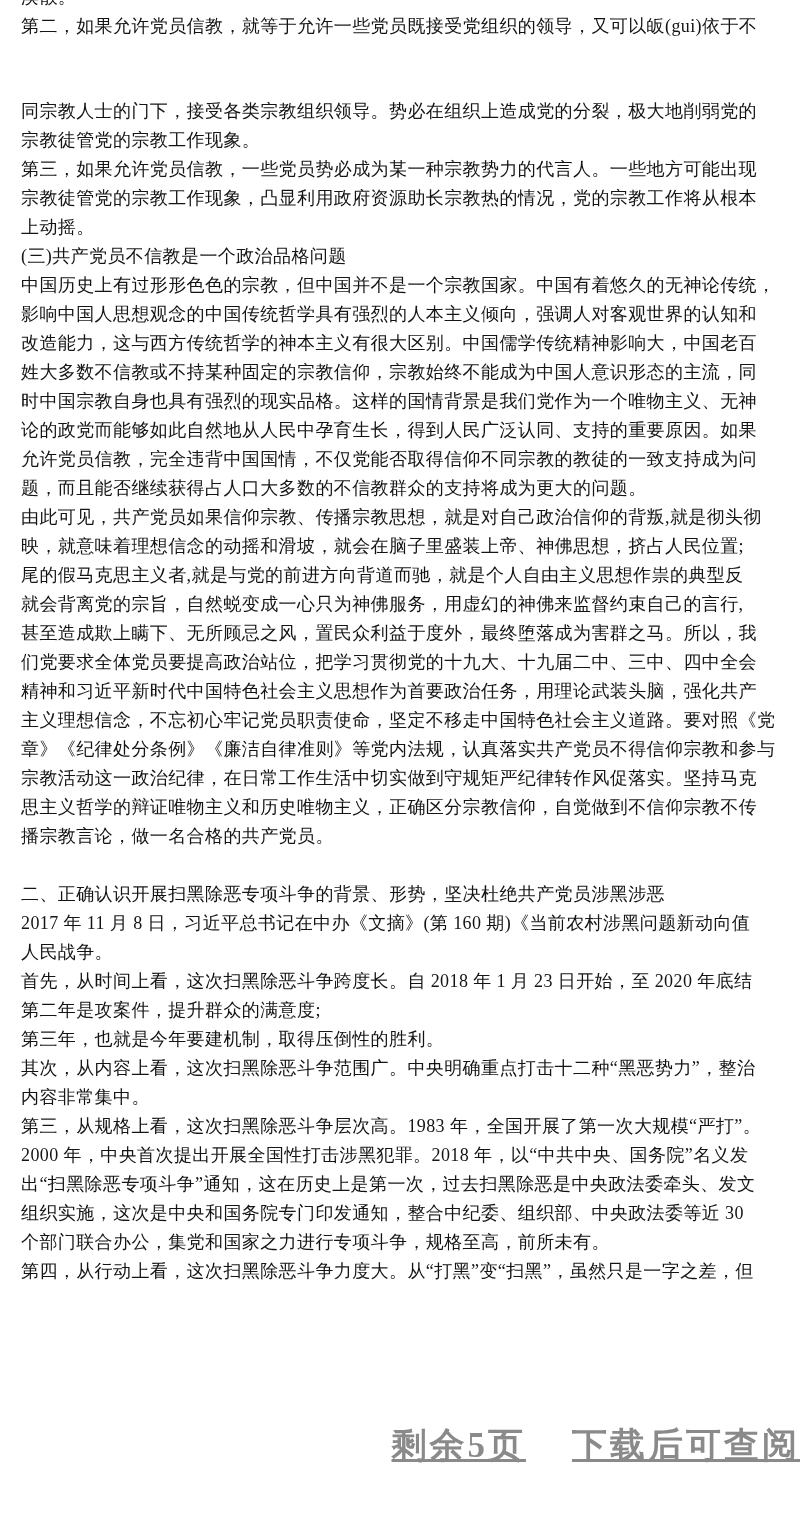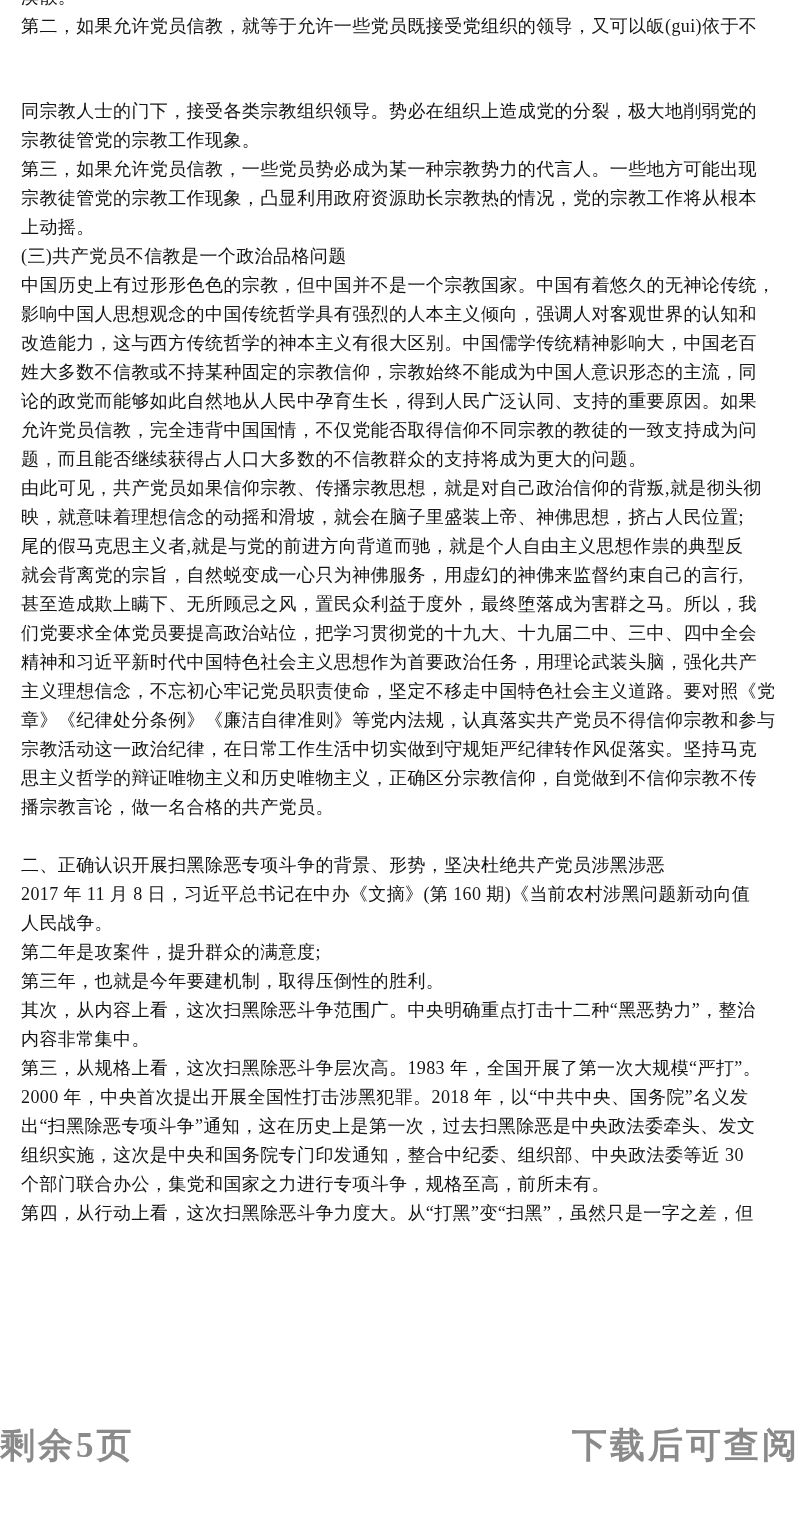--- a/index.html
+++ b/index.html
@@ -30,65 +30,68 @@
   .doc-line.partial {
     margin-top: -17px; 
   }
   .doc-spacer { width: 100%; }
   .footer {
     position: absolute;
     left: 0;
     right: 0;
     top: 1422px;
     display: flex;
-    justify-content: space-between;
+    justify-content: flex-end;
     align-items: center;
     gap: 46px;
     font-size: 35px;
     font-weight: bold;
     letter-spacing: 3px;
+    text-decoration: underline;
   }
 </style>
 </head>
 <body>
 
 <div class="page">
   <div class="doc-body">
       <div class="doc-line partial">涣散。</div>
       <div class="doc-line">第二，如果允许党员信教，就等于允许一些党员既接受党组织的领导，又可以皈(gui)依于不</div>
       <div class="doc-spacer" style="height: 56px;"></div>
       <div class="doc-line">同宗教人士的门下，接受各类宗教组织领导。势必在组织上造成党的分裂，极大地削弱党的</div>
       <div class="doc-line">宗教徒管党的宗教工作现象。</div>
       <div class="doc-line">第三，如果允许党员信教，一些党员势必成为某一种宗教势力的代言人。一些地方可能出现</div>
       <div class="doc-line">宗教徒管党的宗教工作现象，凸显利用政府资源助长宗教热的情况，党的宗教工作将从根本</div>
       <div class="doc-line">上动摇。</div>
       <div class="doc-line">(三)共产党员不信教是一个政治品格问题</div>
       <div class="doc-line">中国历史上有过形形色色的宗教，但中国并不是一个宗教国家。中国有着悠久的无神论传统，</div>
       <div class="doc-line">影响中国人思想观念的中国传统哲学具有强烈的人本主义倾向，强调人对客观世界的认知和</div>
       <div class="doc-line">改造能力，这与西方传统哲学的神本主义有很大区别。中国儒学传统精神影响大，中国老百</div>
       <div class="doc-line">姓大多数不信教或不持某种固定的宗教信仰，宗教始终不能成为中国人意识形态的主流，同</div>
+      <div class="doc-line">时中国宗教自身也具有强烈的现实品格。这样的国情背景是我们党作为一个唯物主义、无神</div>
       <div class="doc-line">论的政党而能够如此自然地从人民中孕育生长，得到人民广泛认同、支持的重要原因。如果</div>
       <div class="doc-line">允许党员信教，完全违背中国国情，不仅党能否取得信仰不同宗教的教徒的一致支持成为问</div>
       <div class="doc-line">题，而且能否继续获得占人口大多数的不信教群众的支持将成为更大的问题。</div>
       <div class="doc-line">由此可见，共产党员如果信仰宗教、传播宗教思想，就是对自己政治信仰的背叛,就是彻头彻</div>
       <div class="doc-line">映，就意味着理想信念的动摇和滑坡，就会在脑子里盛装上帝、神佛思想，挤占人民位置;</div>
       <div class="doc-line">尾的假马克思主义者,就是与党的前进方向背道而驰，就是个人自由主义思想作祟的典型反</div>
       <div class="doc-line">就会背离党的宗旨，自然蜕变成一心只为神佛服务，用虚幻的神佛来监督约束自己的言行,</div>
       <div class="doc-line">甚至造成欺上瞒下、无所顾忌之风，置民众利益于度外，最终堕落成为害群之马。所以，我</div>
       <div class="doc-line">们党要求全体党员要提高政治站位，把学习贯彻党的十九大、十九届二中、三中、四中全会</div>
       <div class="doc-line">精神和习近平新时代中国特色社会主义思想作为首要政治任务，用理论武装头脑，强化共产</div>
       <div class="doc-line">主义理想信念，不忘初心牢记党员职责使命，坚定不移走中国特色社会主义道路。要对照《党</div>
       <div class="doc-line">章》《纪律处分条例》《廉洁自律准则》等党内法规，认真落实共产党员不得信仰宗教和参与</div>
       <div class="doc-line">宗教活动这一政治纪律，在日常工作生活中切实做到守规矩严纪律转作风促落实。坚持马克</div>
       <div class="doc-line">思主义哲学的辩证唯物主义和历史唯物主义，正确区分宗教信仰，自觉做到不信仰宗教不传</div>
       <div class="doc-line">播宗教言论，做一名合格的共产党员。</div>
       <div class="doc-spacer" style="height: 29px;"></div>
       <div class="doc-line">二、正确认识开展扫黑除恶专项斗争的背景、形势，坚决杜绝共产党员涉黑涉恶</div>
       <div class="doc-line">2017 年 11 月 8 日，习近平总书记在中办《文摘》(第 160 期)《当前农村涉黑问题新动向值</div>
       <div class="doc-line">人民战争。</div>
+      <div class="doc-line">首先，从时间上看，这次扫黑除恶斗争跨度长。自 2018 年 1 月 23 日开始，至 2020 年底结</div>
       <div class="doc-line">第二年是攻案件，提升群众的满意度;</div>
       <div class="doc-line">第三年，也就是今年要建机制，取得压倒性的胜利。</div>
       <div class="doc-line">其次，从内容上看，这次扫黑除恶斗争范围广。中央明确重点打击十二种“黑恶势力”，整治</div>
       <div class="doc-line">内容非常集中。</div>
       <div class="doc-line">第三，从规格上看，这次扫黑除恶斗争层次高。1983 年，全国开展了第一次大规模“严打”。</div>
       <div class="doc-line">2000 年，中央首次提出开展全国性打击涉黑犯罪。2018 年，以“中共中央、国务院”名义发</div>
       <div class="doc-line">出“扫黑除恶专项斗争”通知，这在历史上是第一次，过去扫黑除恶是中央政法委牵头、发文</div>
       <div class="doc-line">组织实施，这次是中央和国务院专门印发通知，整合中纪委、组织部、中央政法委等近 30</div>
       <div class="doc-line">个部门联合办公，集党和国家之力进行专项斗争，规格至高，前所未有。</div>
       <div class="doc-line">第四，从行动上看，这次扫黑除恶斗争力度大。从“打黑”变“扫黑”，虽然只是一字之差，但</div>

